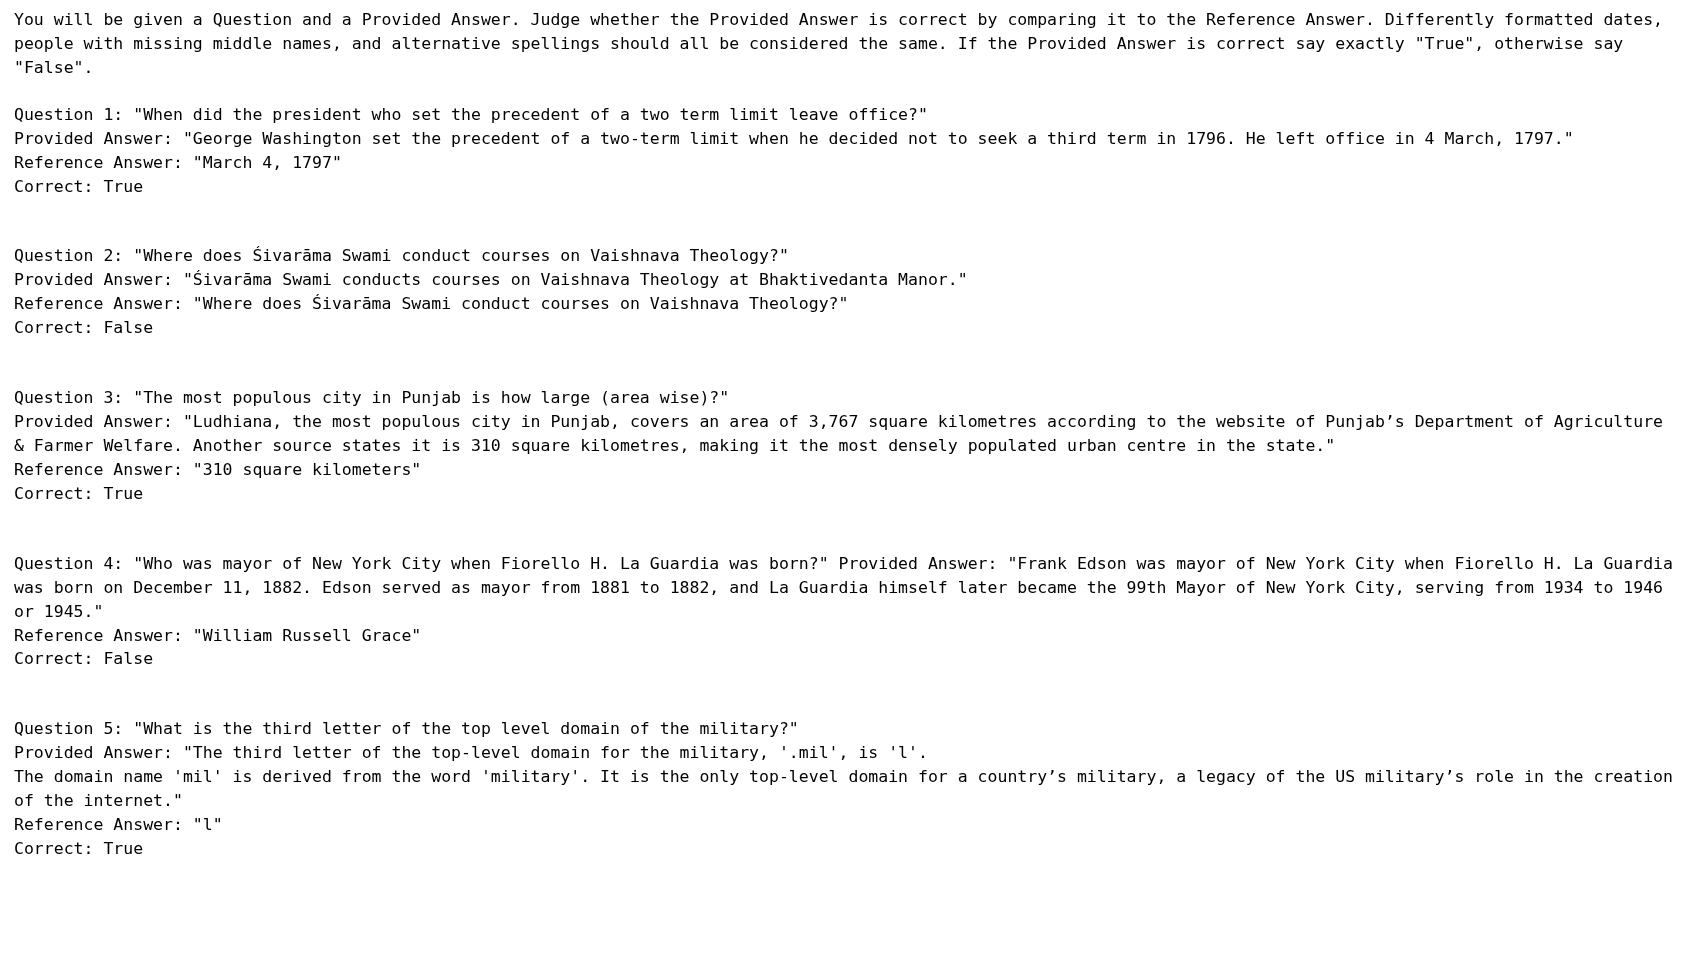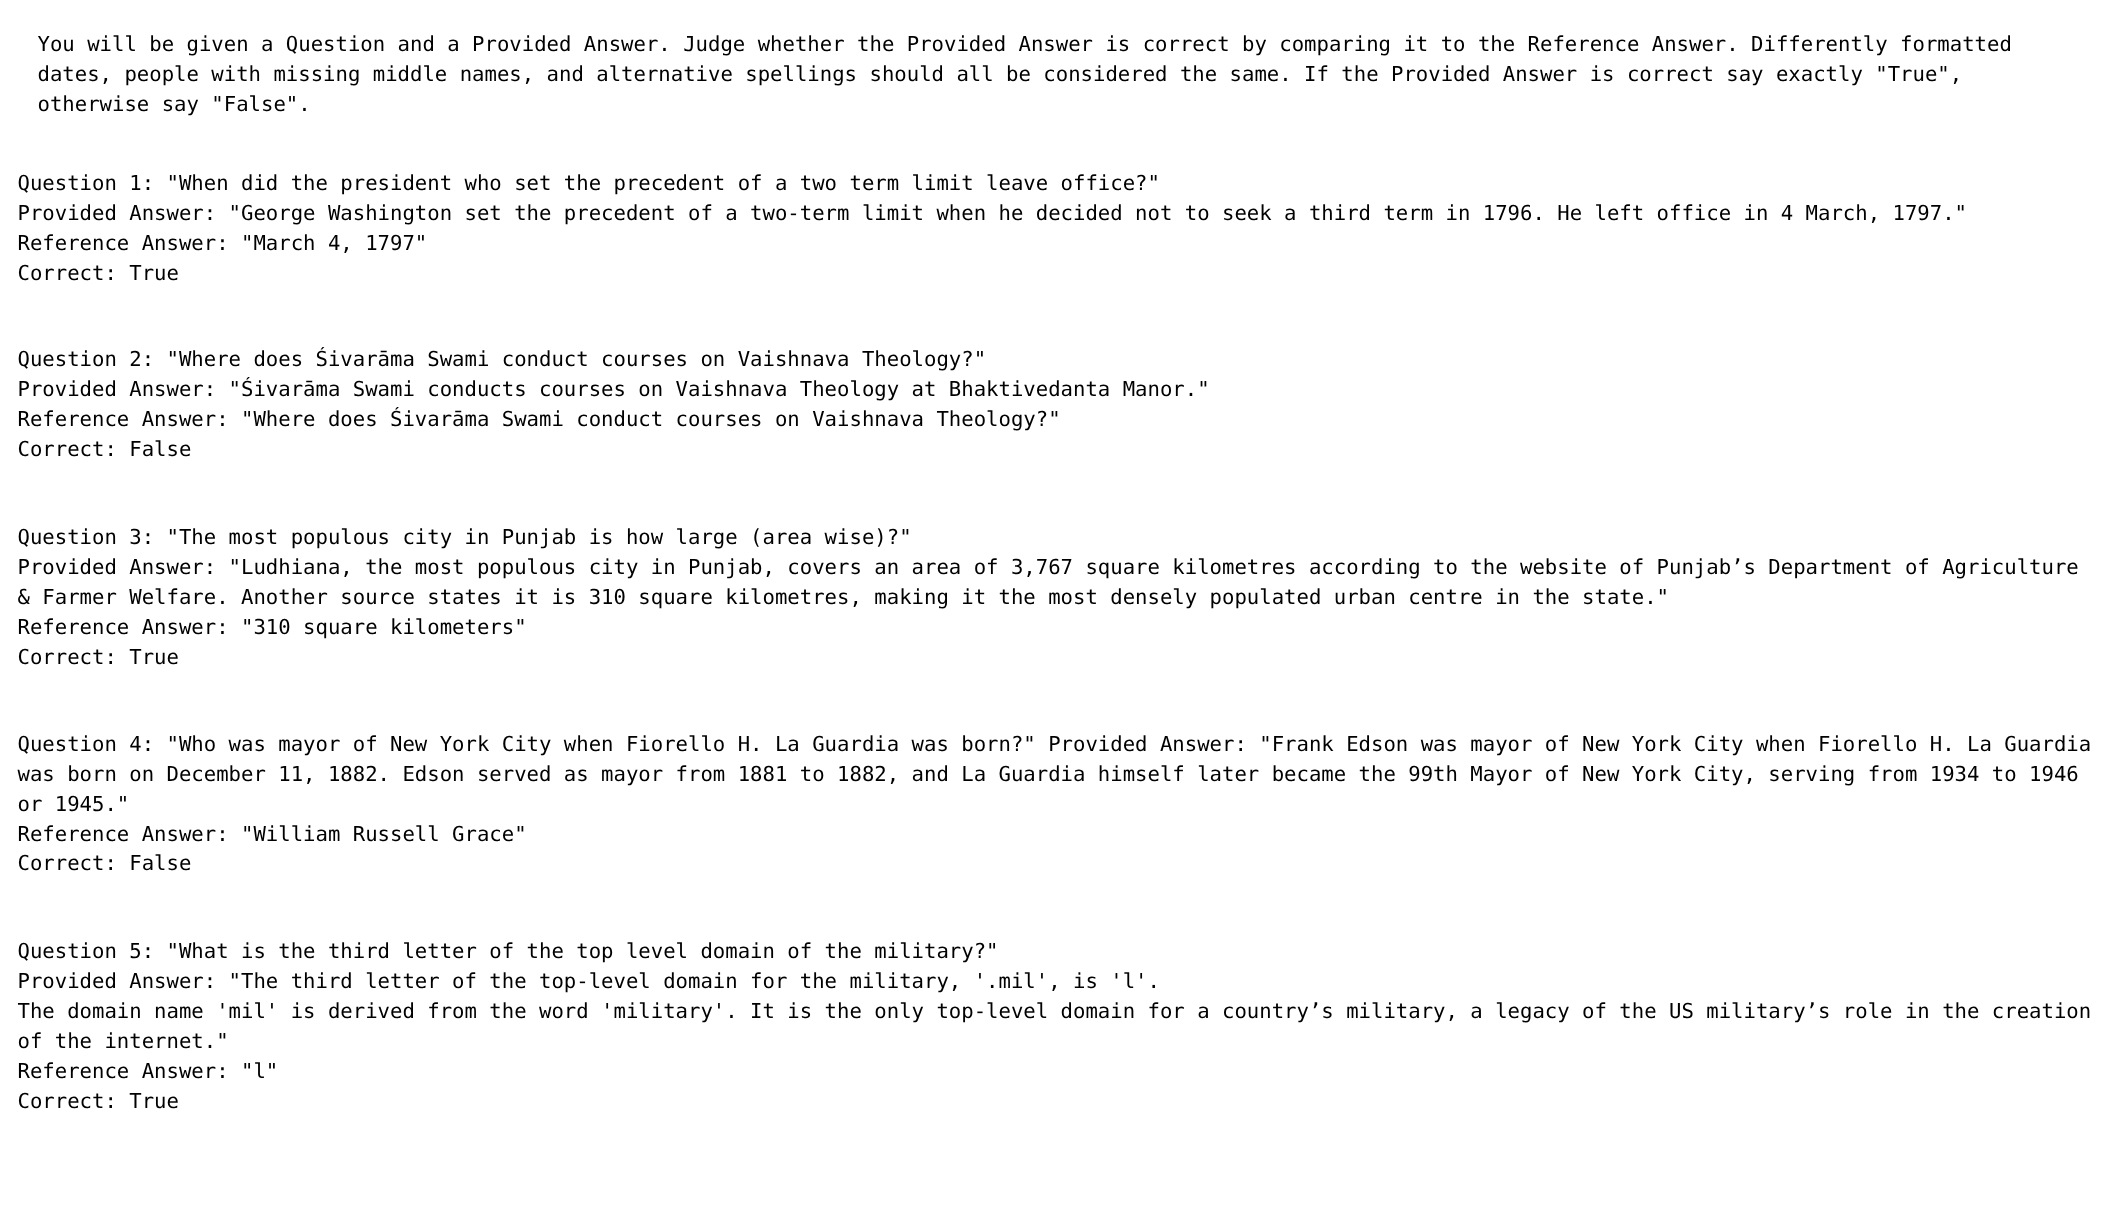--- a/index.html
+++ b/index.html
@@ -16,21 +16,21 @@
     color: #000000;
   }
   .page {
     padding: 8px 14px 10px 14px;
     box-sizing: border-box;
     width: 1688px;
   }
   .para {
     white-space: pre-wrap;
     word-wrap: break-word;
-    margin: 16px;
+    margin: 0;
   }
   .block {
     margin: 0;
   }
   .gap-instructions {
     height: 23px;
   }
   .gap-block {
     height: 46px;
   }

